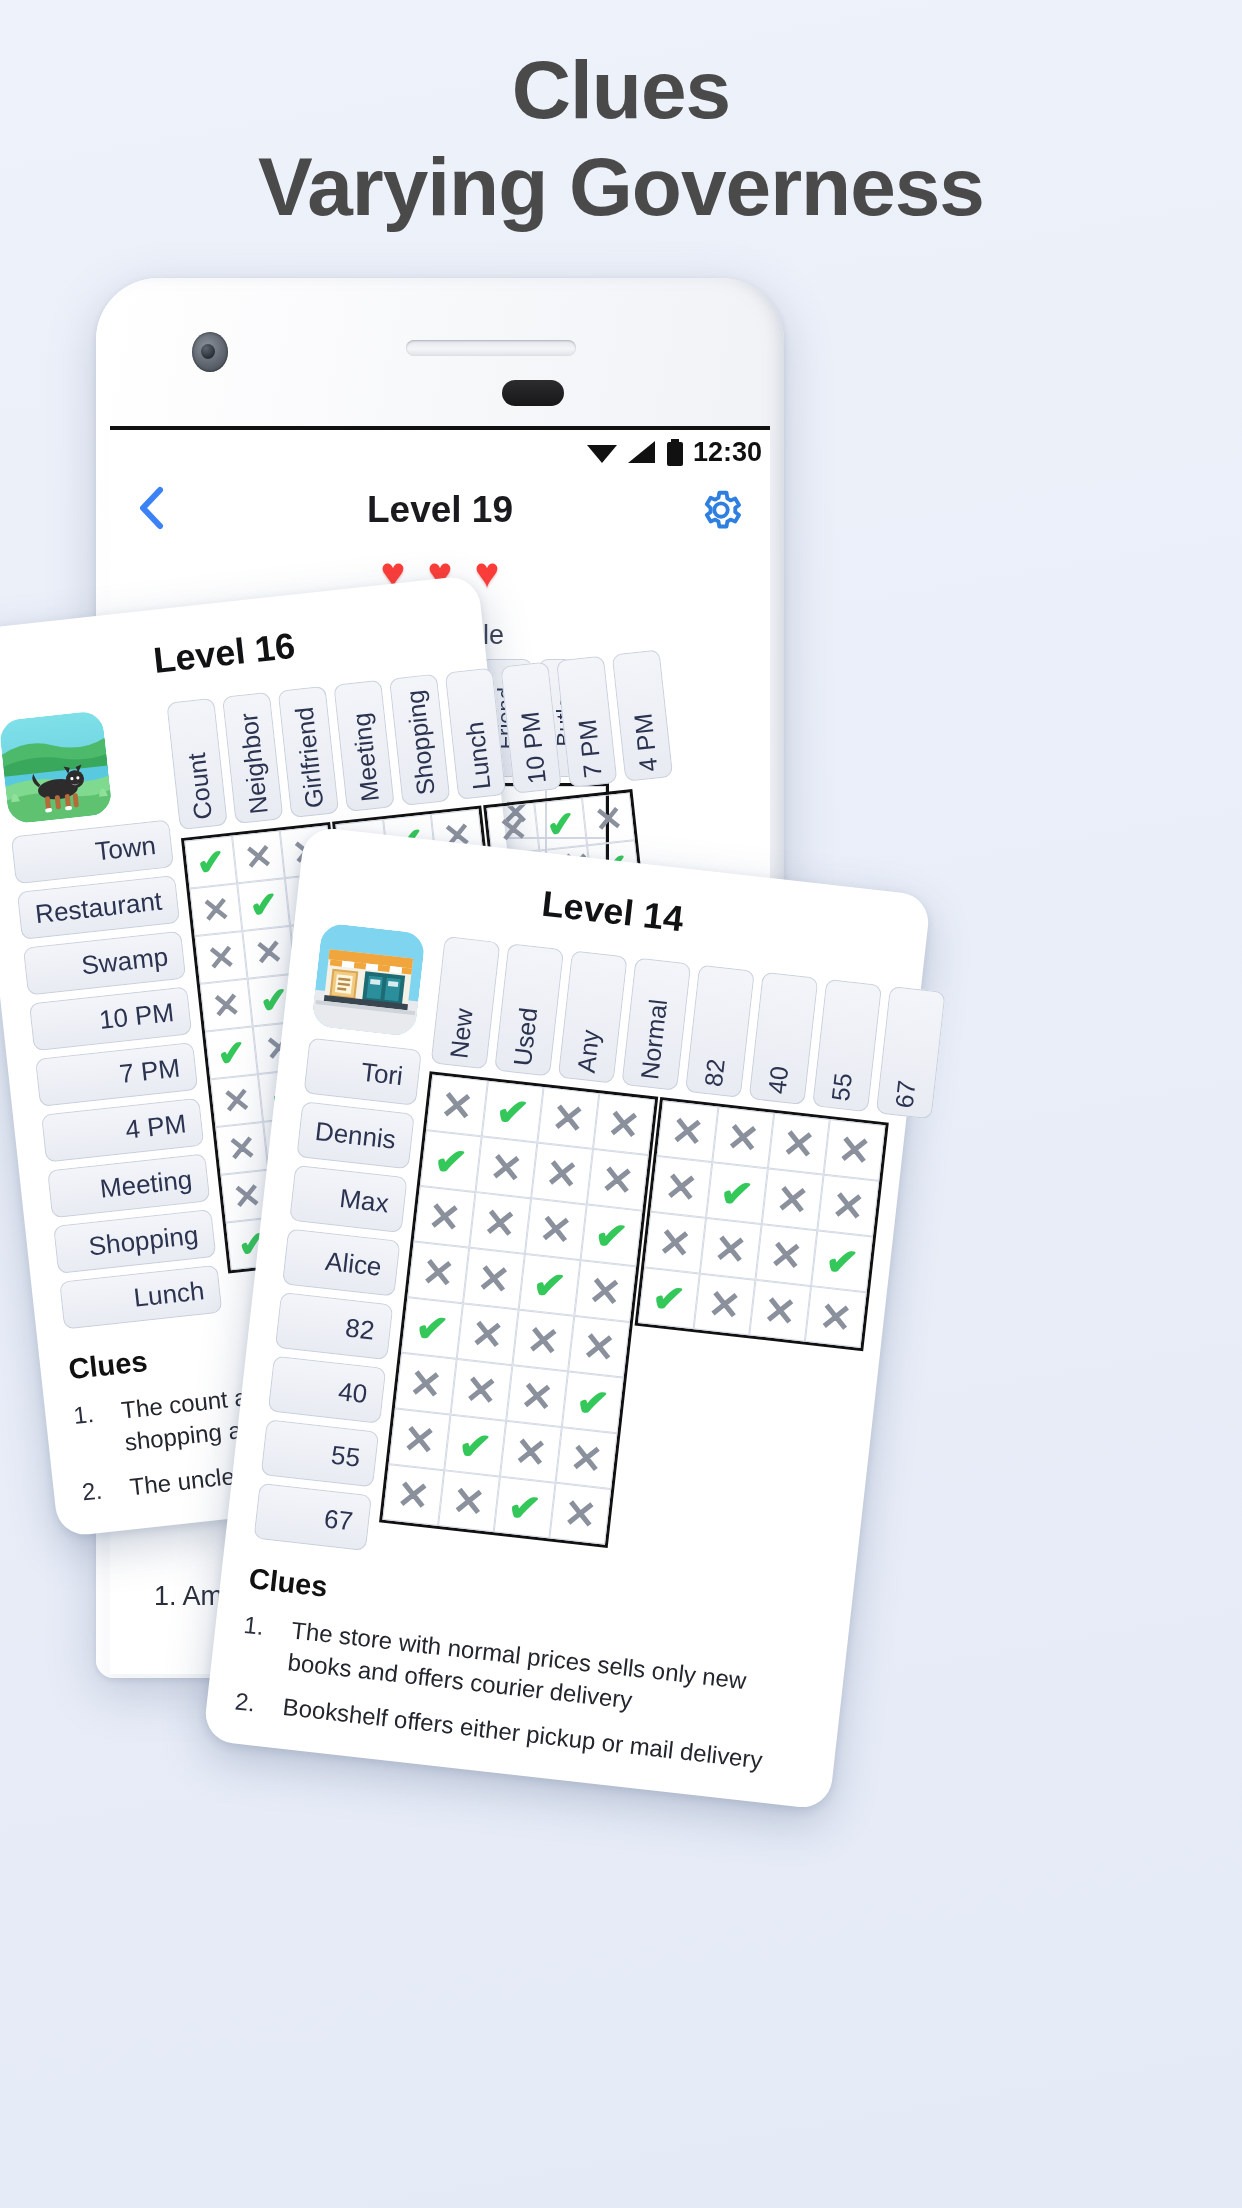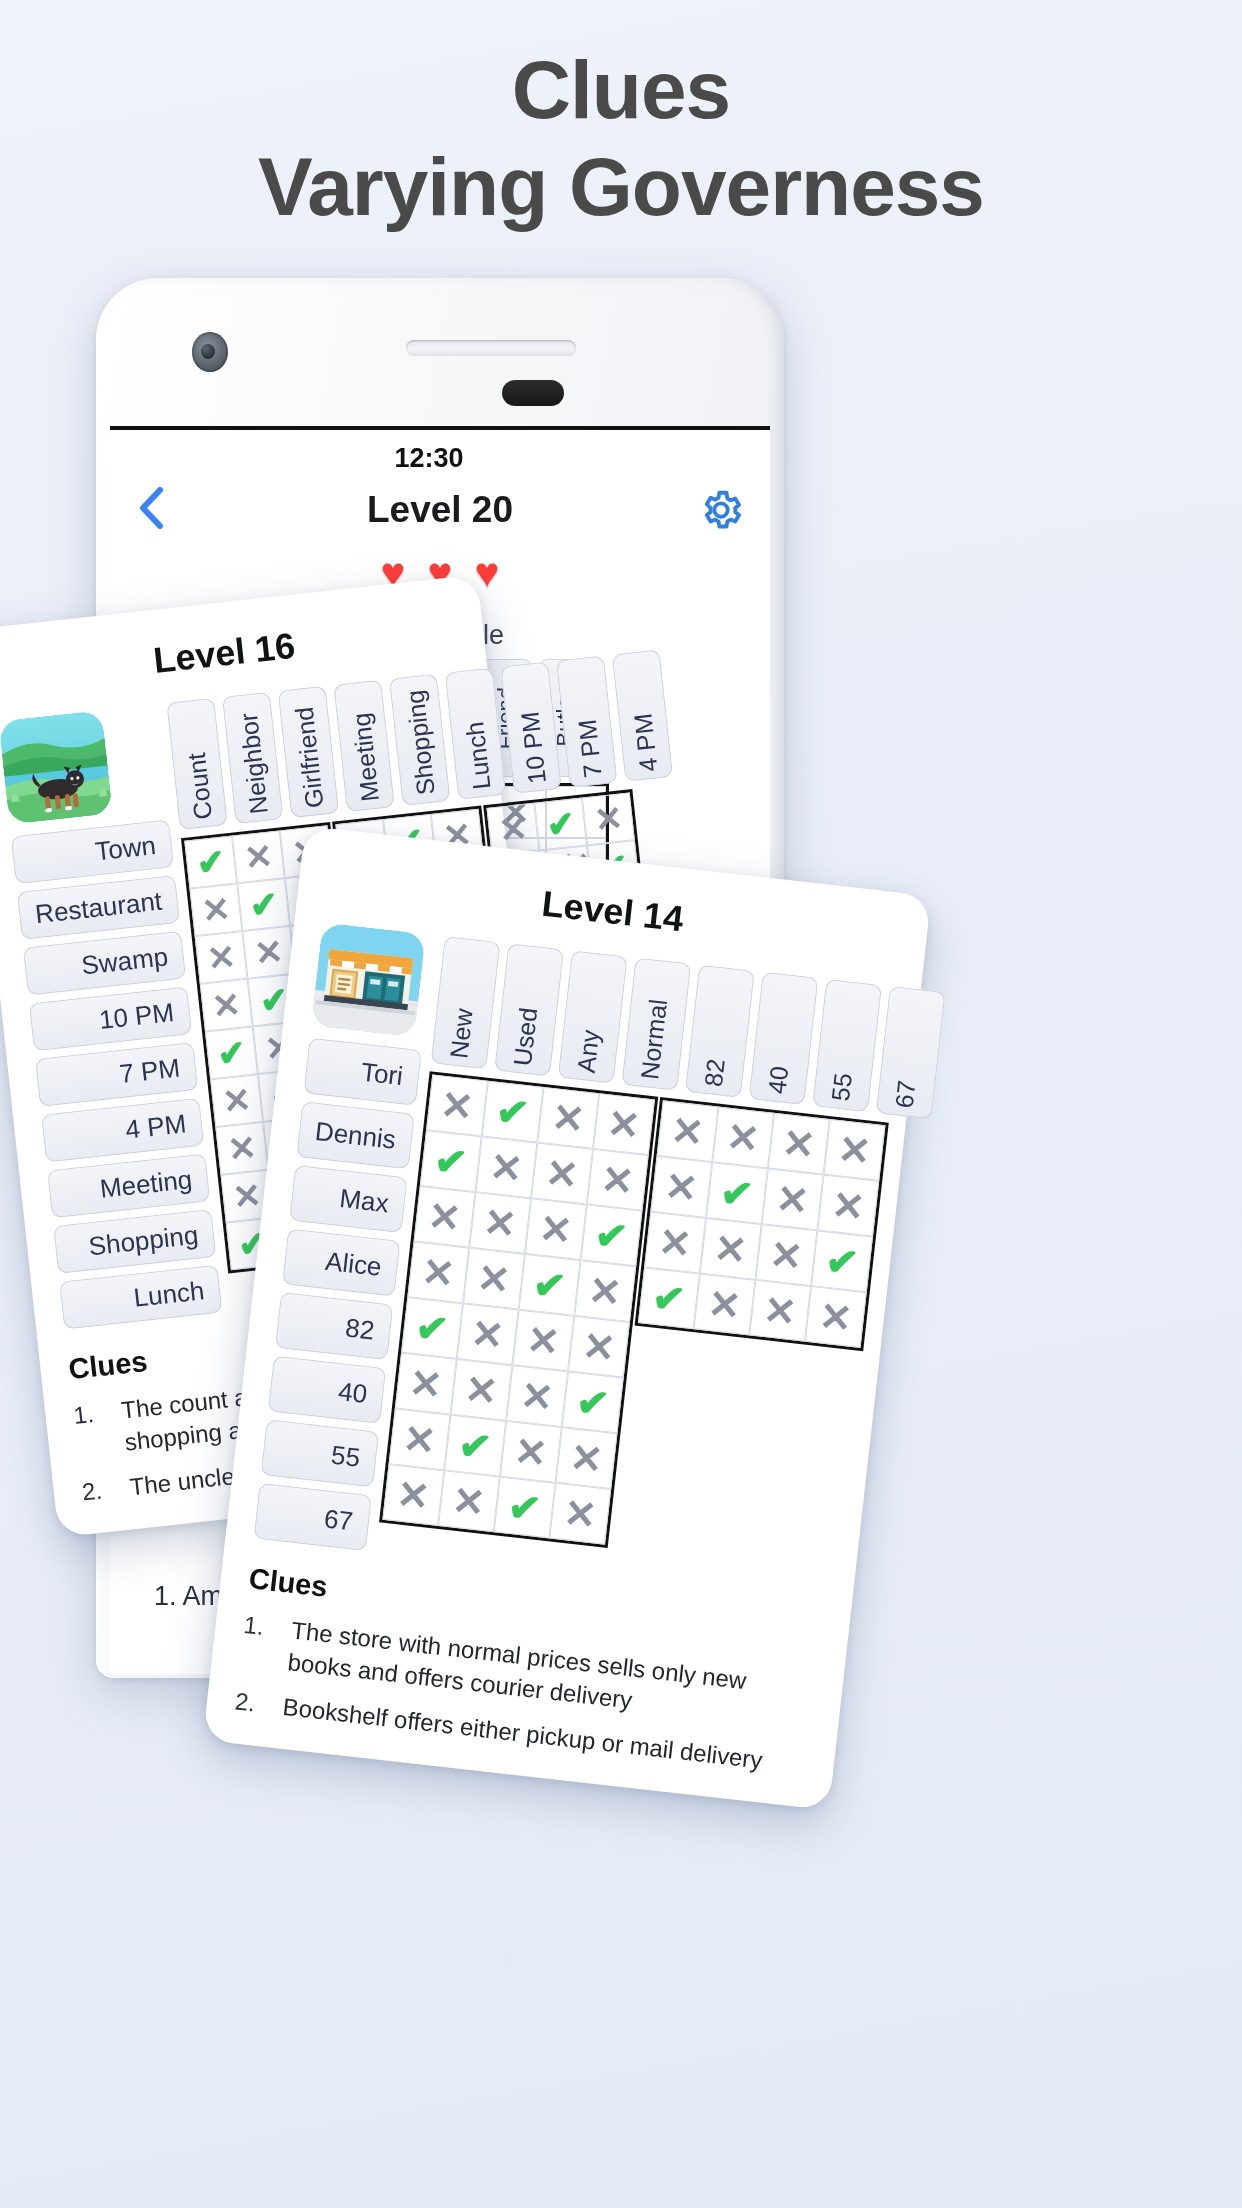--- a/index.html
+++ b/index.html
@@ -72,22 +72,22 @@
     width:660px; height:1248px;
     background:#ffffff;
     border-top:4px solid #111;
     overflow:hidden;
   }
 
   
   #statusbar {
     height:44px; display:flex; align-items:center;
     justify-content:flex-end; gap:9px;
-    padding: 0 22px 0 0;
-    color:#111; font-size:27px; font-weight:bold;flex-direction:column;
+    padding: 0 8px 0 0;
+    color:#111; font-size:27px; font-weight:bold;
   }
   .sb-ico { display:block; }
 
   
   #app-header {
     height:72px; display:flex; align-items:center;
     padding: 0 26px;
   }
   #back-chevron { width:48px; flex:0 0 48px; }
   #level-title {
@@ -233,21 +233,21 @@
       </svg>
       <span>12:30</span>
     </div>
 
     <div id="app-header">
       <div id="back-chevron">
         <svg width="30" height="48" viewBox="0 0 30 48">
           <path d="M24 6 L7 24 L24 42" fill="none" stroke="#3b82f6" stroke-width="6" stroke-linecap="round" stroke-linejoin="round"></path>
         </svg>
       </div>
-      <div id="level-title">Level 20</div>
+      <div id="level-title">Level 19</div>
       <div id="gear">
         <svg width="46" height="46" viewBox="0 0 24 24">
           <path fill="none" stroke="#2f7fe0" stroke-width="2" d="M12 15.5a3.5 3.5 0 100-7 3.5 3.5 0 000 7z"></path>
           <path fill="none" stroke="#2f7fe0" stroke-width="2" stroke-linejoin="round" d="M19.4 13a7.9 7.9 0 000-2l2-1.6-2-3.4-2.4 1a7.7 7.7 0 00-1.7-1L14.9 3h-3.8l-.4 2.6a7.7 7.7 0 00-1.7 1l-2.4-1-2 3.4L6.6 11a7.9 7.9 0 000 2l-2 1.6 2 3.4 2.4-1a7.7 7.7 0 001.7 1l.4 2.6h3.8l.4-2.6a7.7 7.7 0 001.7-1l2.4 1 2-3.4z"></path>
         </svg>
       </div>
     </div>
 
     <div id="hearts">
       <span>♥</span>

